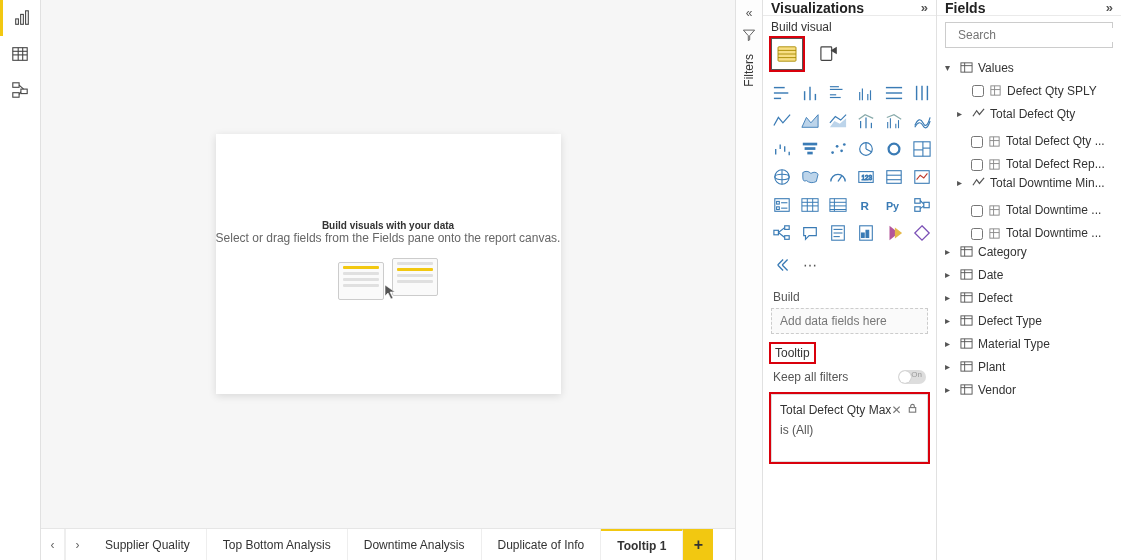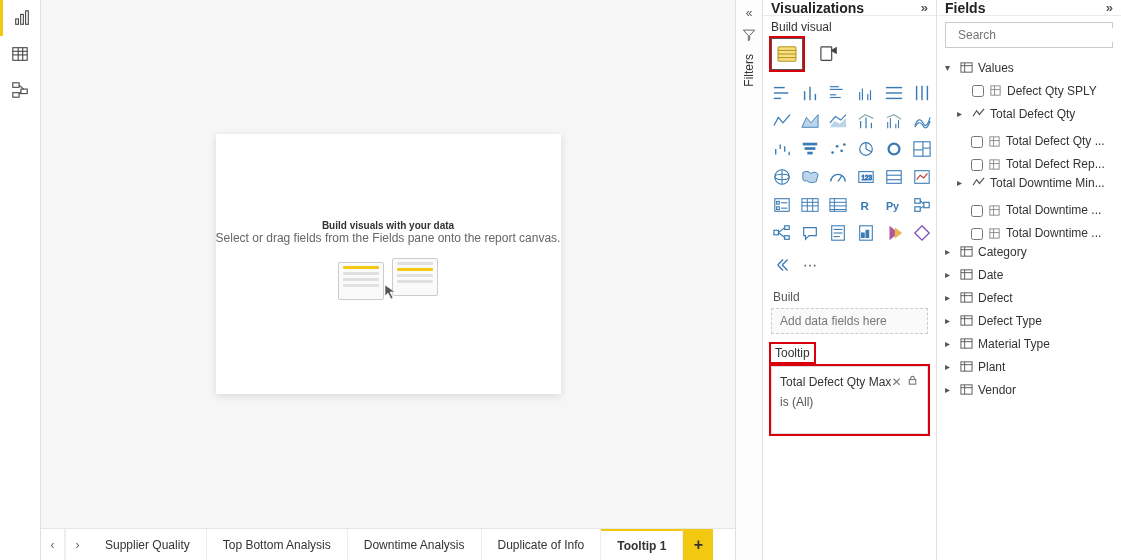--- a/index.html
+++ b/index.html
@@ -435,20 +435,27 @@
     <span class="dots">⋯</span>
   </div>
 
   <div class="section-label">Build</div>
   <div class="field-well">
       <span>Add data fields here</span>
     </div>
 
   <div><span class="tooltip-label">Tooltip</span></div>
 
+  <div class="keep-row">
+    <span>Keep all filters</span>
+    <div class="toggle">
+        <span class="on-label">On</span>
+        <div class="knob"></div>
+      </div>
+  </div>
 
   <div class="filter-card">
     <div class="filter-card-row">
       <span>Total Defect Qty Max</span>
       <span class="icons">
         <span>✕</span>
         <span><svg width="11" height="11" viewBox="0 0 12 12" fill="none" stroke="#777" stroke-width="1.2">
               <rect x="2.5" y="5" width="7" height="5"></rect>
               <path d="M4 5 V3.5 a2 2 0 0 1 4 0 V5"></path>
             </svg></span>

